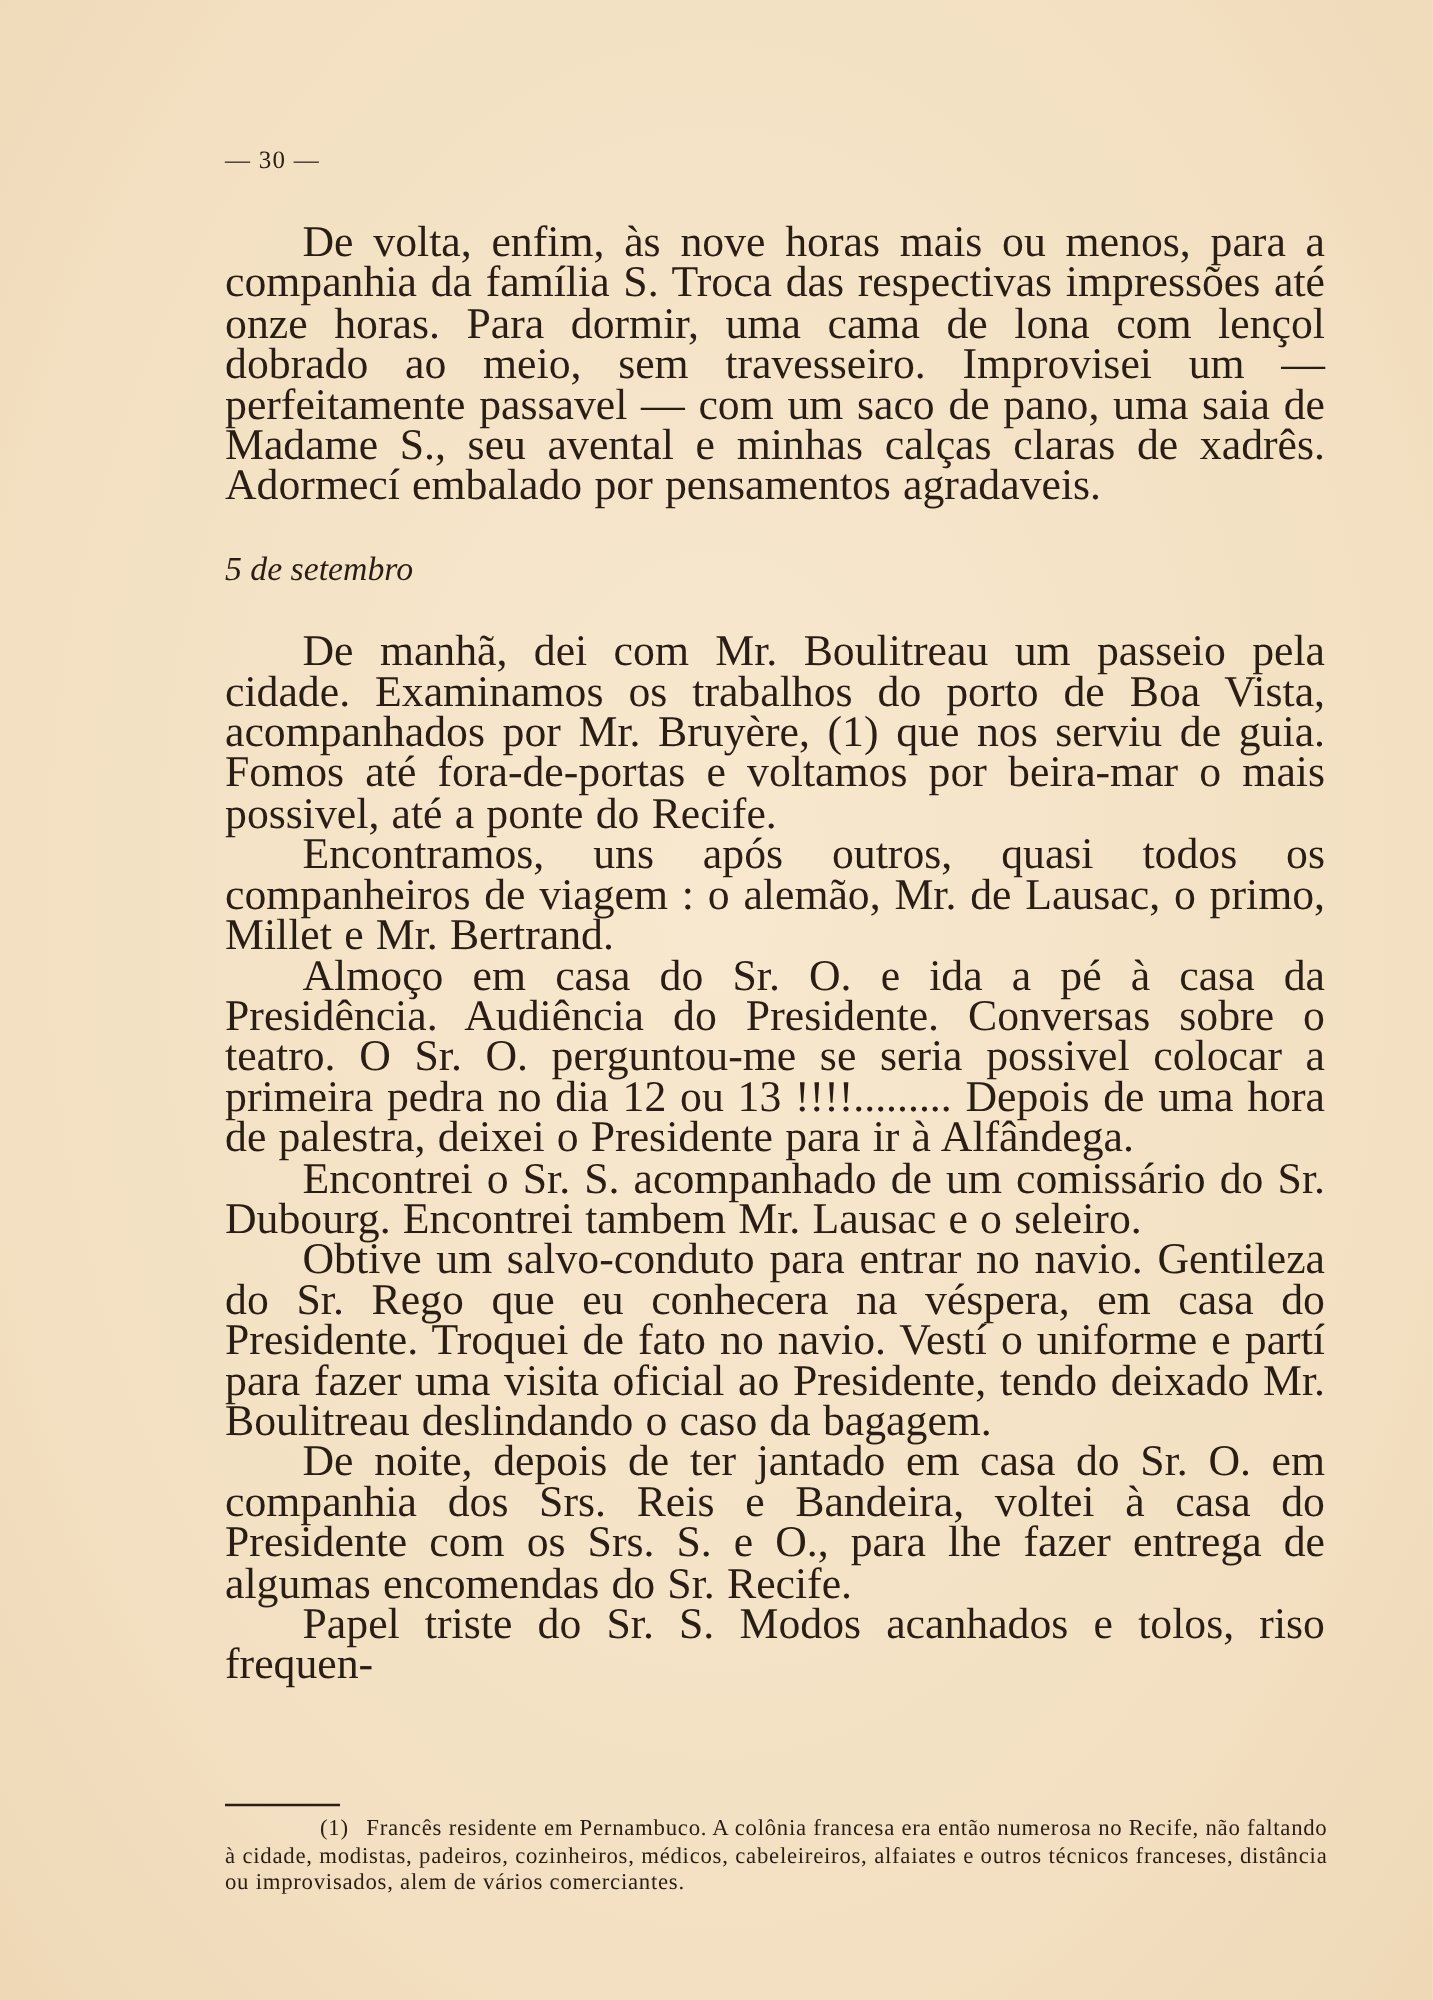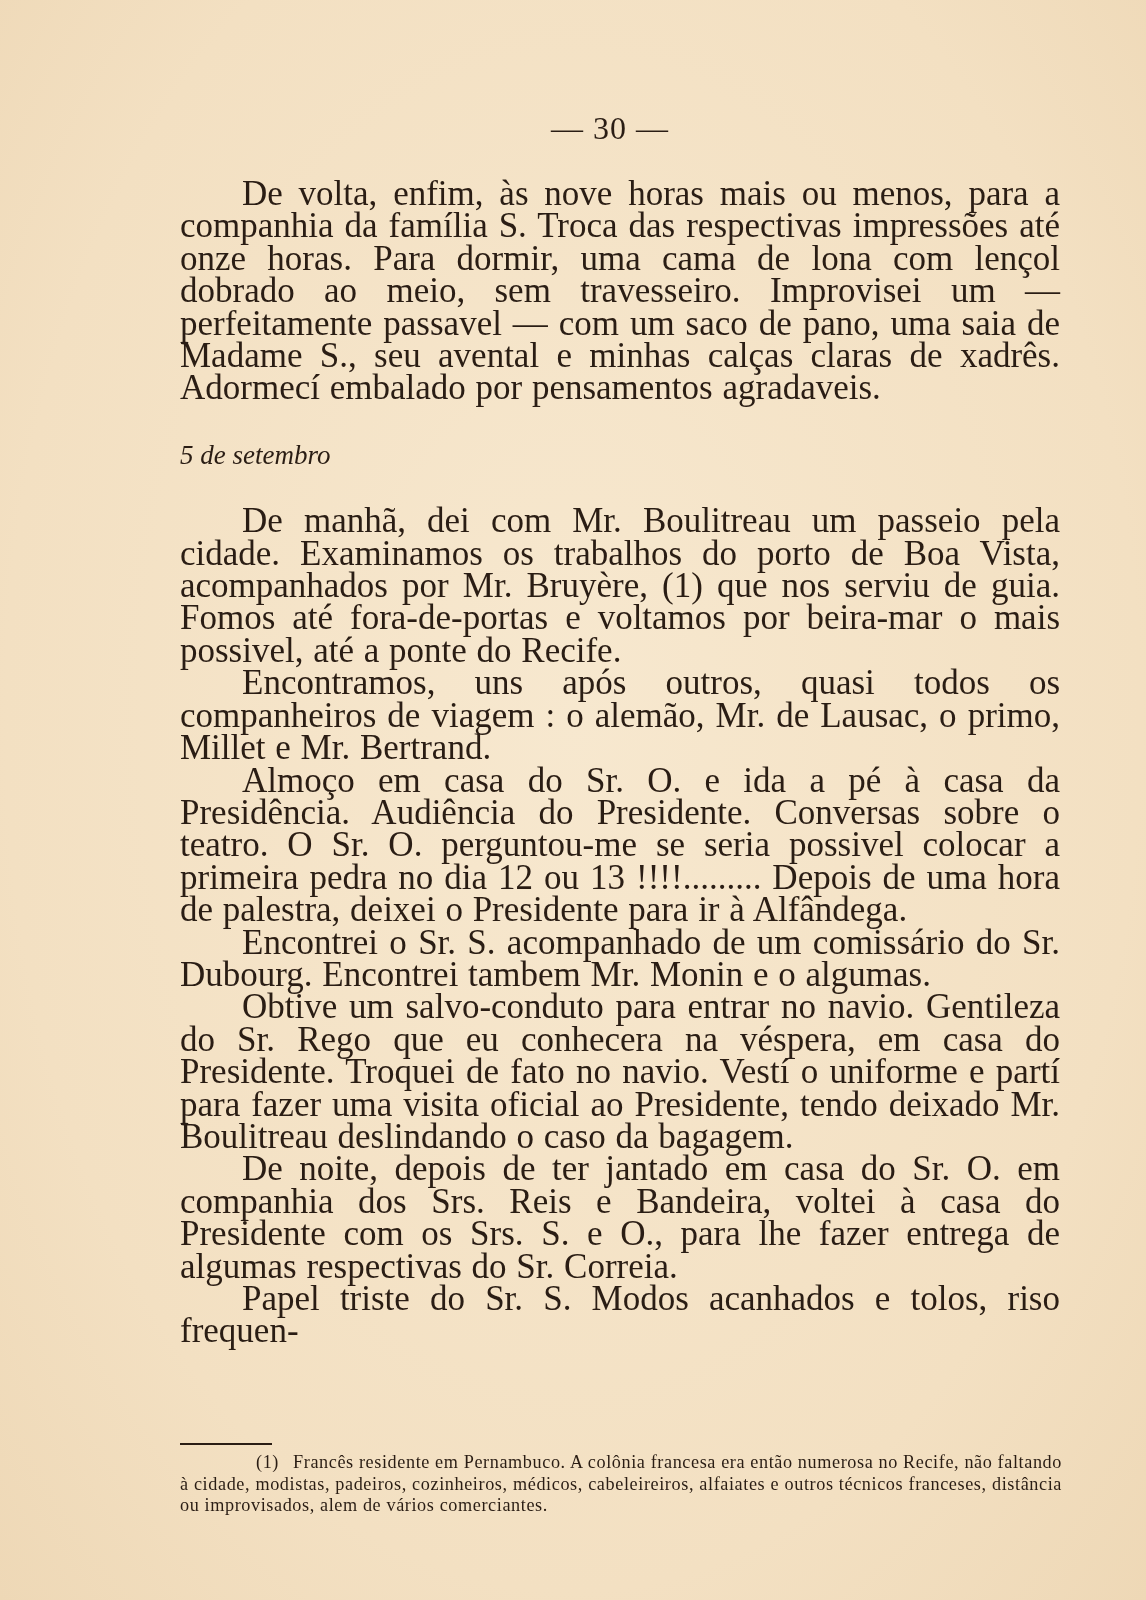--- a/index.html
+++ b/index.html
@@ -16,22 +16,22 @@
       color: #2a1d14;
       font-family: "Liberation Serif", "DejaVu Serif", serif;
     }
     .page {
       position: absolute;
       left: 180px;
       top: 110px;
       width: 880px;
     }
     .page-number {
-      text-align: center;
-      font-size: 32px;
+      text-align: left;
+      font-size: 20px;
       letter-spacing: 1px;
       margin: 0 0 32px 0;
       height: 36px;
       line-height: 36px;
       padding-right: 20px;
     }
     .para {
       font-size: 35px;
       line-height: 32.4px;
       text-align: justify;
@@ -83,23 +83,23 @@
 <div class="page">
   <div class="page-number">— 30 —</div>
 
   <p class="para indent">De volta, enfim, às nove horas mais ou menos, para a companhia da família S.  Troca das respectivas impressões até onze horas. Para dormir, uma cama de lona com lençol dobrado ao meio, sem travesseiro.  Improvisei um — perfeitamente passavel — com um saco de pano, uma saia de Madame S., seu avental e minhas calças claras de xadrês.  Adormecí embalado por pensamentos agradaveis.</p>
 
   <div class="date-heading">5 de setembro</div>
 
   <p class="para indent">De manhã, dei com Mr. Boulitreau um passeio pela cidade. Examinamos os trabalhos do porto de Boa Vista, acompanhados por Mr. Bruyère, (1) que nos serviu de guia.  Fomos até fora-de-portas e voltamos por beira-mar o mais possivel, até a ponte do Recife.</p>
   <p class="para indent">Encontramos, uns após outros, quasi todos os companheiros de viagem :  o alemão, Mr. de Lausac, o primo, Millet e Mr. Bertrand.</p>
   <p class="para indent">Almoço em casa do Sr. O. e ida a pé à casa da Presidência. Audiência do Presidente.  Conversas sobre o teatro.  O Sr. O. perguntou-me se seria possivel colocar a primeira pedra no dia 12 ou 13 !!!!.........  Depois de uma hora de palestra, deixei o Presidente para ir à Alfândega.</p>
-  <p class="para indent">Encontrei o Sr. S. acompanhado de um comissário do Sr. Dubourg.  Encontrei tambem Mr. Monin e o algumas.</p>
+  <p class="para indent">Encontrei o Sr. S. acompanhado de um comissário do Sr. Dubourg.  Encontrei tambem Mr. Lausac e o seleiro.</p>
   <p class="para indent">Obtive um salvo-conduto para entrar no navio.  Gentileza do Sr. Rego que eu conhecera na véspera, em casa do Presidente. Troquei de fato no navio.  Vestí o uniforme e partí para fazer uma visita oficial ao Presidente, tendo deixado Mr. Boulitreau deslindando o caso da bagagem.</p>
-  <p class="para indent">De noite, depois de ter jantado em casa do Sr. O. em companhia dos Srs. Reis e Bandeira, voltei à casa do Presidente com os Srs. S. e O., para lhe fazer entrega de algumas respectivas do Sr. Correia.</p>
+  <p class="para indent">De noite, depois de ter jantado em casa do Sr. O. em companhia dos Srs. Reis e Bandeira, voltei à casa do Presidente com os Srs. S. e O., para lhe fazer entrega de algumas encomendas do Sr. Recife.</p>
   <p class="para indent">Papel triste do Sr. S.  Modos acanhados e tolos, riso frequen-</p>
 </div>
 
 <div class="footnote-rule"></div>
 
 <div class="footnotes">
   <p class="footnote"><span class="footnote-marker">(1)</span><span>Francês residente em Pernambuco.  A colônia francesa era então numerosa no Recife, não faltando à cidade, modistas, padeiros, cozinheiros, médicos, cabeleireiros, alfaiates e outros técnicos franceses, distância ou improvisados, alem de vários comerciantes.</span></p>
 </div>
 
 </body></html>

